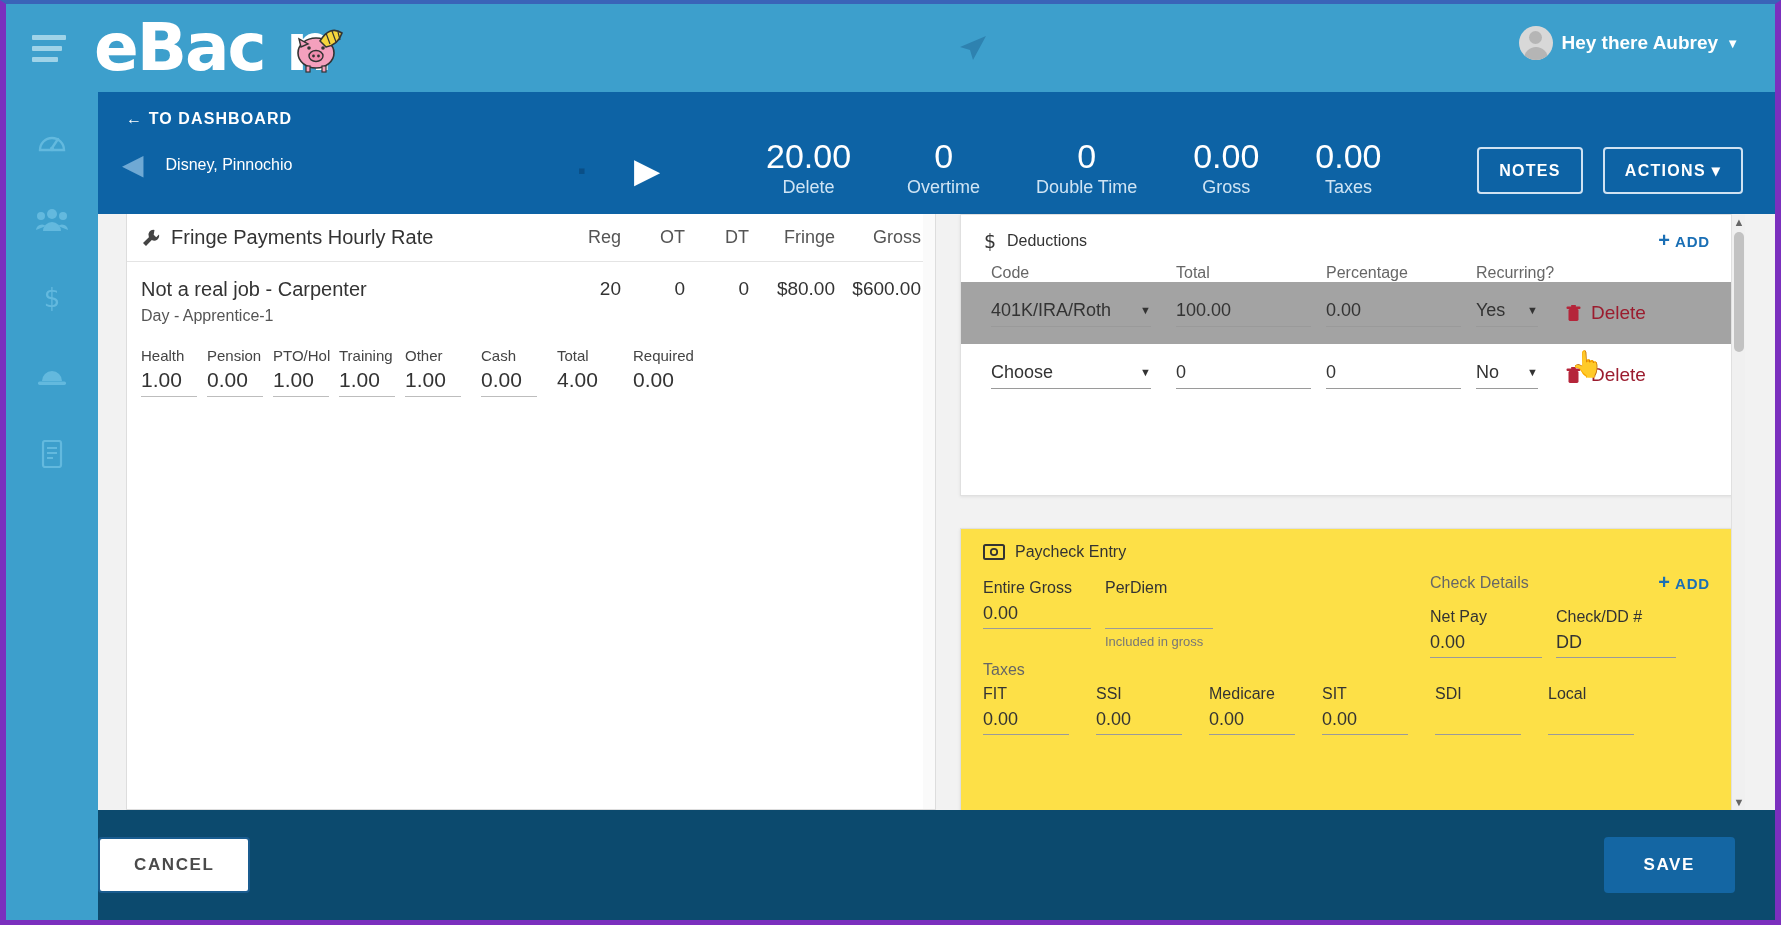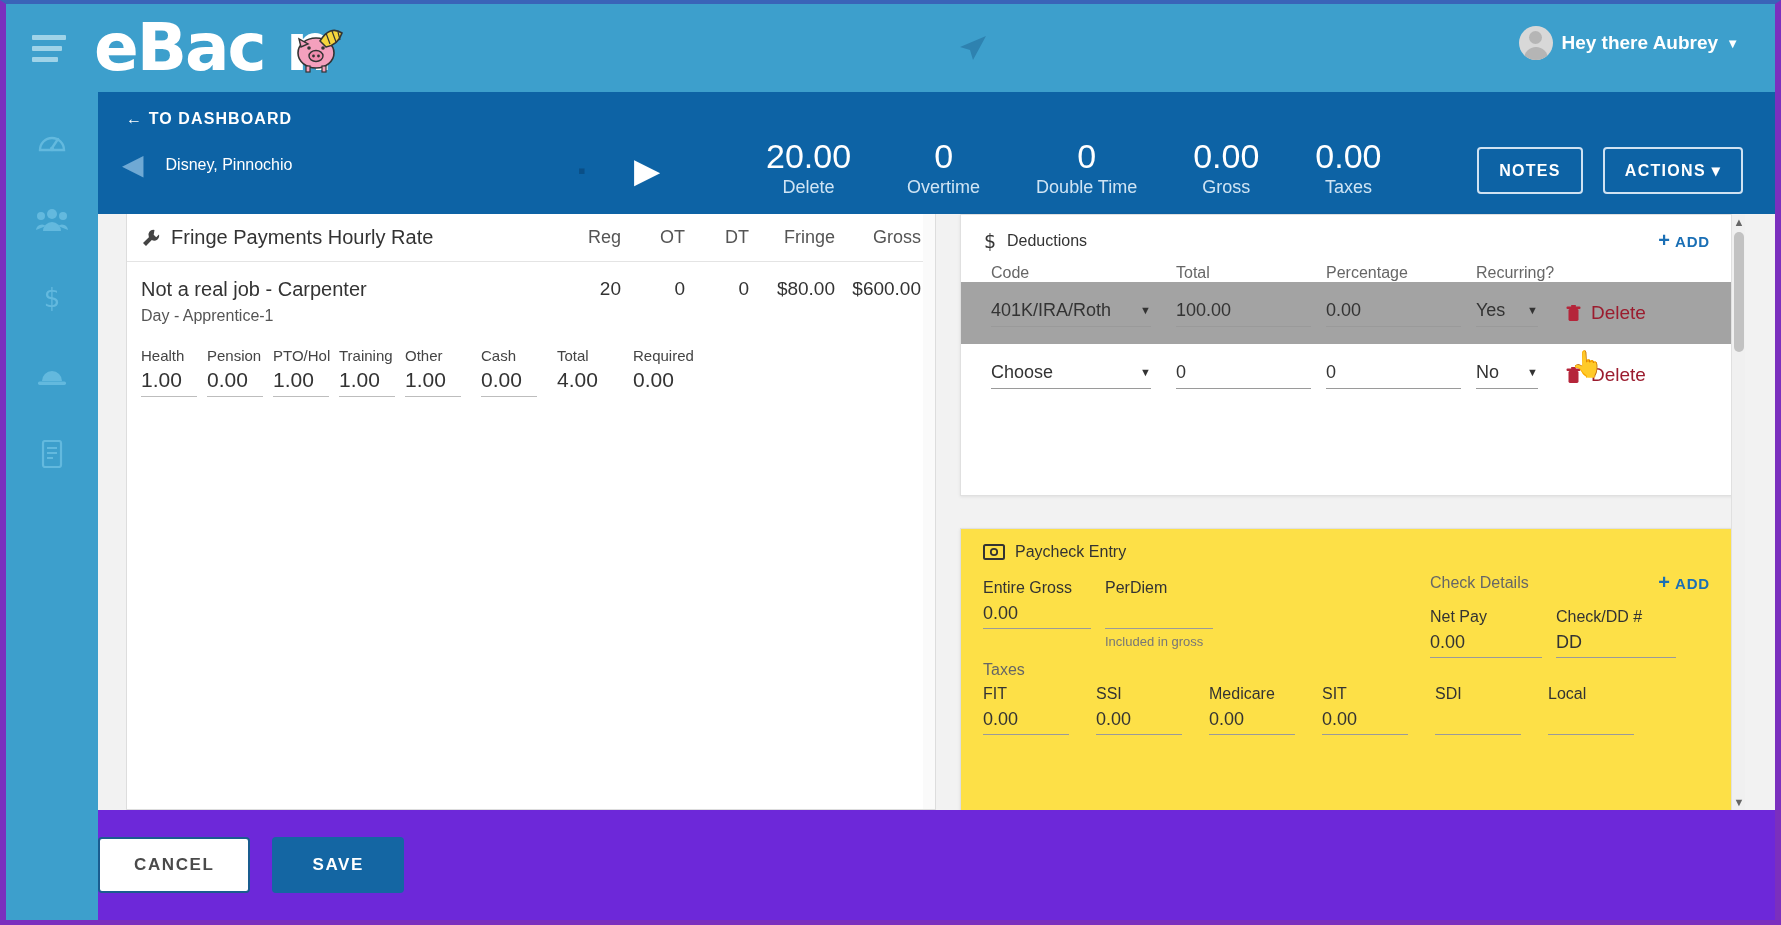--- a/index.html
+++ b/index.html
@@ -108,22 +108,22 @@
   .earn-row { display:flex; margin-top:8px; }
   .pc-cell { margin-right:14px; }
   .pc-lbl { font-size:16px; color:#333; margin-bottom:6px; }
   .pc-val { font-size:18px; color:#333; border-bottom:1px solid #9a9a9a; padding-bottom:4px; width:108px;}
   .pc-note { font-size:13px; color:#777; margin-top:5px; }
   .check-block { position:absolute; right:22px; top:6px; width:280px; }
   .tax-row { display:flex; margin-top:6px; }
   .tax-cell { width:113px; }
 
   
-  .footer { position:absolute; left:92px; right:0; bottom:0; height:110px; background:#6d28d9;
-     display:flex; align-items:center; justify-content:flex-start; padding-right:40px; gap:22px;}
+  .footer { position:absolute; left:92px; right:0; bottom:0; height:110px; background:#0c4a6e;
+     display:flex; align-items:center; justify-content:space-between; padding-right:40px; gap:22px;}
   .btn-cancel { border:2px solid #1a5c8f; background:#fff; color:#4a4a4a; font-weight:bold;
      font-size:17px; letter-spacing:1.6px; padding:16px 34px; border-radius:4px; cursor:pointer;
      font-family:"Liberation Sans", sans-serif;}
   .btn-save { border:none; background:#1466a3; color:#fff; font-weight:bold; font-size:17px;
      letter-spacing:1.6px; padding:18px 40px; border-radius:4px; cursor:pointer;
      font-family:"Liberation Sans", sans-serif;}
 
   
   .vscroll { position:absolute; right:2px; top:0; width:14px; bottom:0; background:#f0f0f0; border-left:1px solid #e0e0e0;}
   .vthumb { position:absolute; left:2px; top:2px; width:10px; height:120px; background:#c2c2c2; border-radius:5px;}

